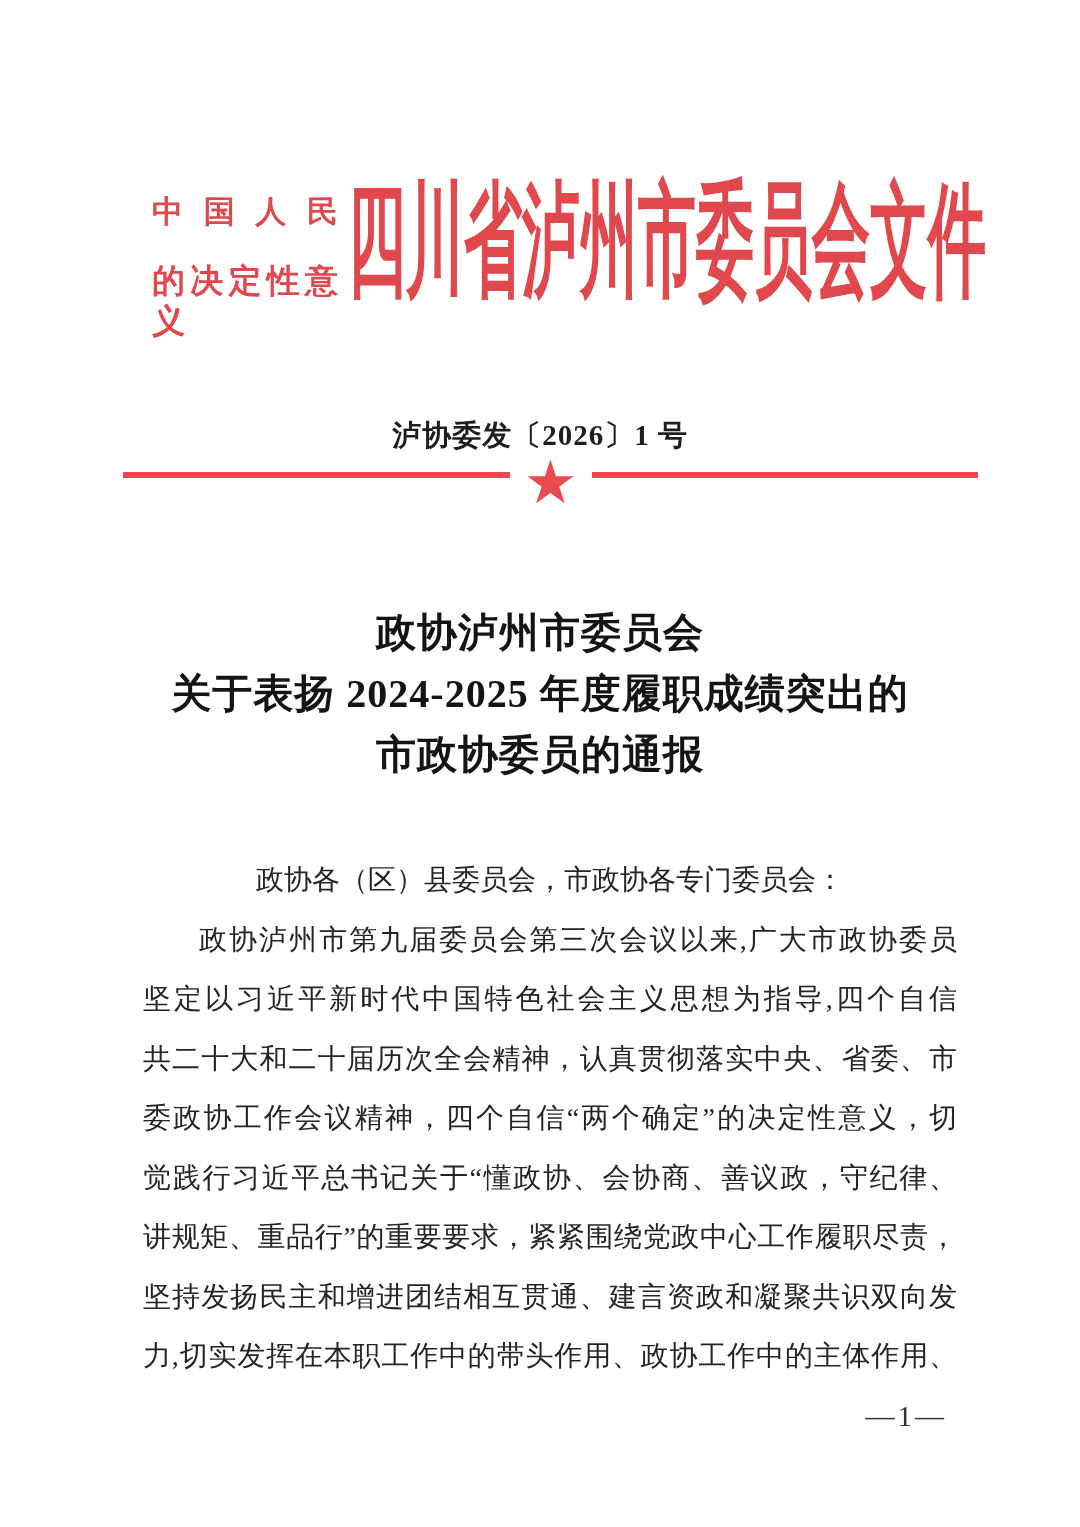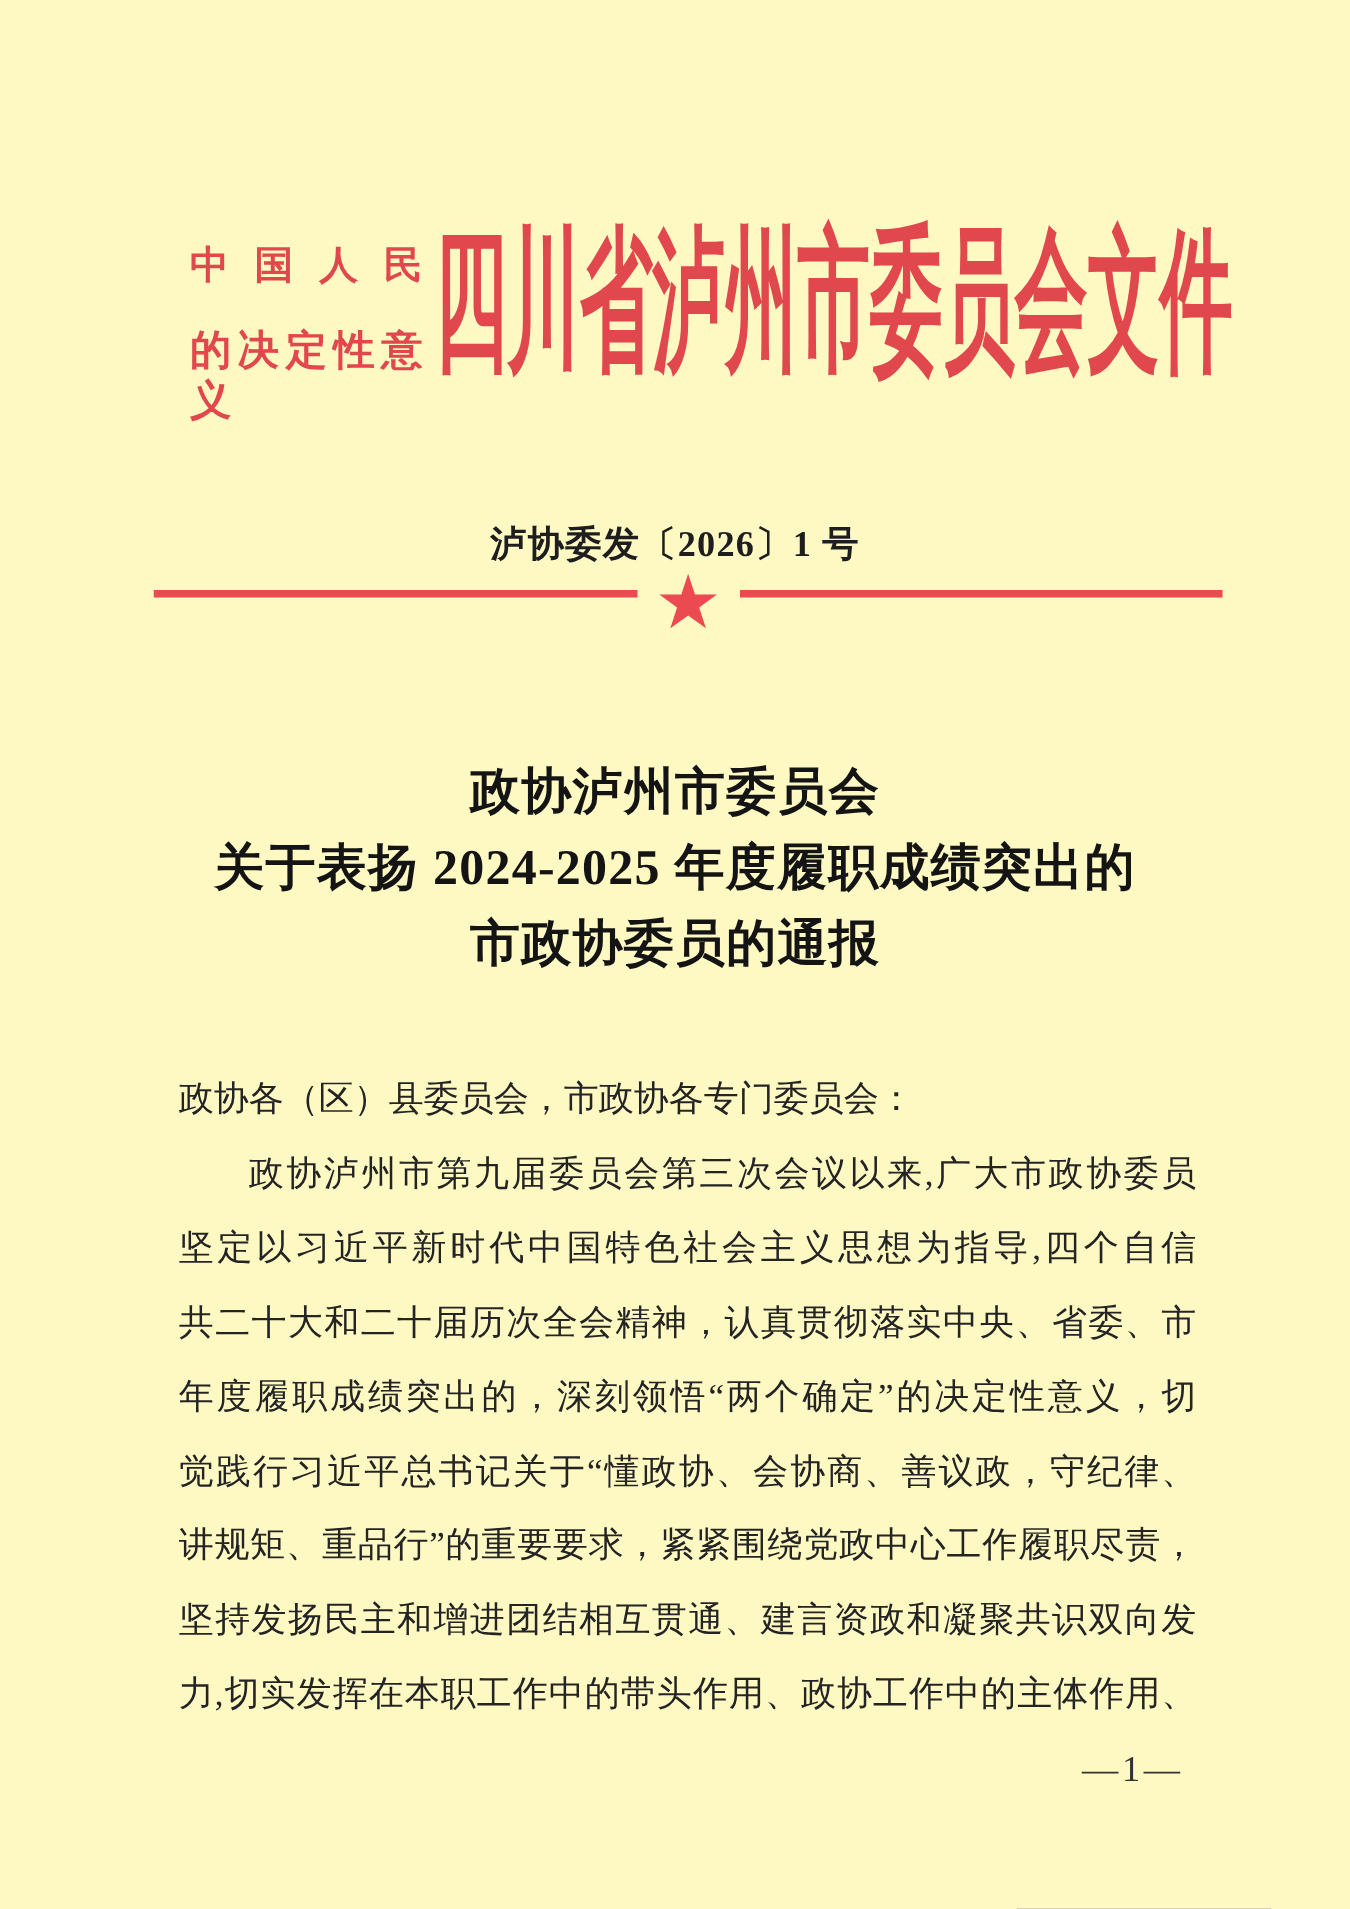--- a/index.html
+++ b/index.html
@@ -2,21 +2,21 @@
 <html style="--red-header: #e0484e; --red-line: #ec4a51;"><head>
 <meta charset="utf-8">
 <style>
   * { margin: 0; padding: 0; box-sizing: border-box; }
   html, body { background: #9a9a9a; }
   .page {
     position: relative;
     width: 1080px;
     height: 1527px;
     margin: 0 auto;
-    background: #fef9c3;
+    background: #ffffff;
     overflow: hidden;
     font-family: "Liberation Serif", "DejaVu Serif", serif;
   }
 
   
   .org {
     position: absolute;
     left: 152px;
     top: 194px;
     width: 186px;
@@ -107,21 +107,21 @@
   .body-text {
     position: absolute;
     left: 143px;
     top: 850px;
     width: 814px;
     color: #242424;
     font-size: 28px;
     line-height: 59.5px;
   }
   .body-text .salutation {
-    text-align: left;
+    text-align: center;
   }
   .body-text .line {
     text-align: justify;
     text-align-last: justify;
   }
   .body-text .indent {
     text-indent: 56px;
   }
 
   
@@ -159,21 +159,21 @@
     <div>政协泸州市委员会</div>
     <div>关于表扬 2024-2025 年度履职成绩突出的</div>
     <div>市政协委员的通报</div>
   </div>
 
   <div class="body-text">
     <div class="salutation">政协各（区）县委员会，市政协各专门委员会：</div>
     <div class="line indent">政协泸州市第九届委员会第三次会议以来,广大市政协委员</div>
     <div class="line">坚定以习近平新时代中国特色社会主义思想为指导,四个自信</div>
     <div class="line">共二十大和二十届历次全会精神，认真贯彻落实中央、省委、市</div>
-    <div class="line">年度履职成绩突出的，深刻领悟“两个确定”的决定性意义，切</div>
+    <div class="line">委政协工作会议精神，四个自信“两个确定”的决定性意义，切</div>
     <div class="line">觉践行习近平总书记关于“懂政协、会协商、善议政，守纪律、</div>
     <div class="line">讲规矩、重品行”的重要要求，紧紧围绕党政中心工作履职尽责，</div>
     <div class="line">坚持发扬民主和增进团结相互贯通、建言资政和凝聚共识双向发</div>
     <div class="line">力,切实发挥在本职工作中的带头作用、政协工作中的主体作用、</div>
   </div>
 
   <div class="page-number">—1—</div>
 
 </div>
 

